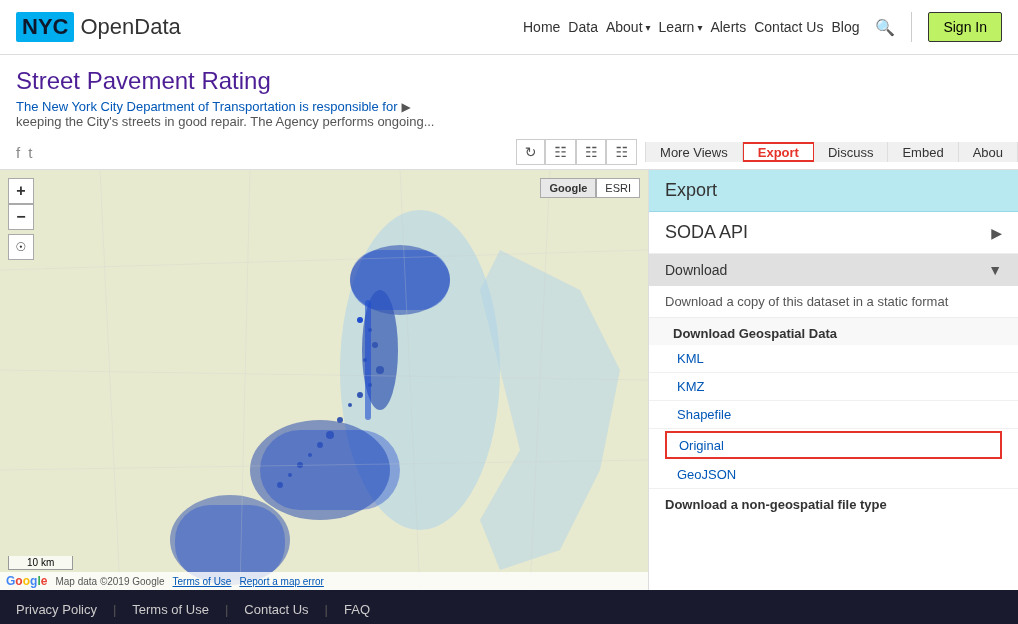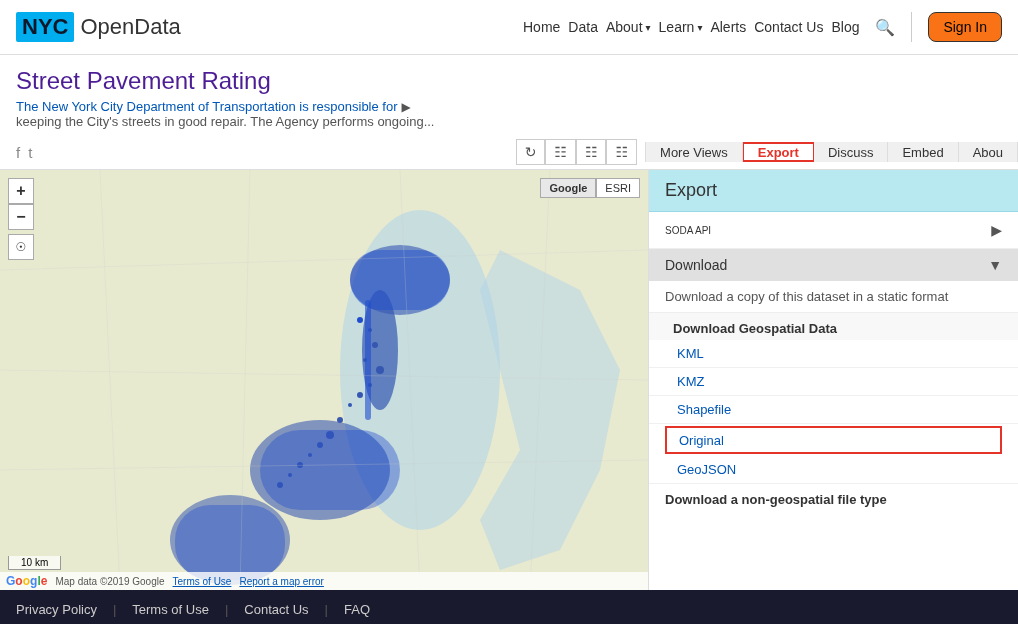--- a/index.html
+++ b/index.html
@@ -61,23 +61,23 @@
     .nav-divider {
       width: 1px;
       height: 30px;
       background: #ccc;
       margin: 0 8px;
     }
     .sign-in-btn {
       border: 1px solid #333;
       padding: 6px 14px;
       cursor: pointer;
-      background: #f97316;
+      background: #bef264;
       font-size: 14px;
-      border-radius: 8px;
+      border-radius: 2px;
     }
 
     
     .page-title-area {
       padding: 12px 16px 0 16px;
     }
     .page-title {
       font-size: 24px;
       font-weight: 400;
       color: #4c1d95;
@@ -250,21 +250,21 @@
     .google-logo span:nth-child(3) { color: #fbbc04; }
     .google-logo span:nth-child(4) { color: #4285f4; }
     .google-logo span:nth-child(5) { color: #34a853; }
     .google-logo span:nth-child(6) { color: #ea4335; }
     .map-scale {
       position: absolute;
       bottom: 20px;
       left: 8px;
       background: rgba(255,255,255,0.7);
       font-size: 10px;
-      padding: 1px 12px;
+      padding: 1px 18px;
       border: 1px solid #999;
       border-top: none;
     }
 
     
     .right-panel {
       flex: 1;
       background: #fff;
       border-left: 1px solid #ddd;
       display: flex;
@@ -281,21 +281,21 @@
     }
     .soda-row {
       display: flex;
       align-items: center;
       justify-content: space-between;
       padding: 10px 16px;
       border-bottom: 1px solid #eee;
       cursor: pointer;
     }
     .soda-label {
-      font-size: 10px;
+      font-size: 18px;
       color: #333;
     }
     .soda-arrow { color: #555; font-size: 14px; }
 
     .download-section-header {
       background: #e0e0e0;
       padding: 8px 16px;
       font-size: 14px;
       color: #333;
       display: flex;

